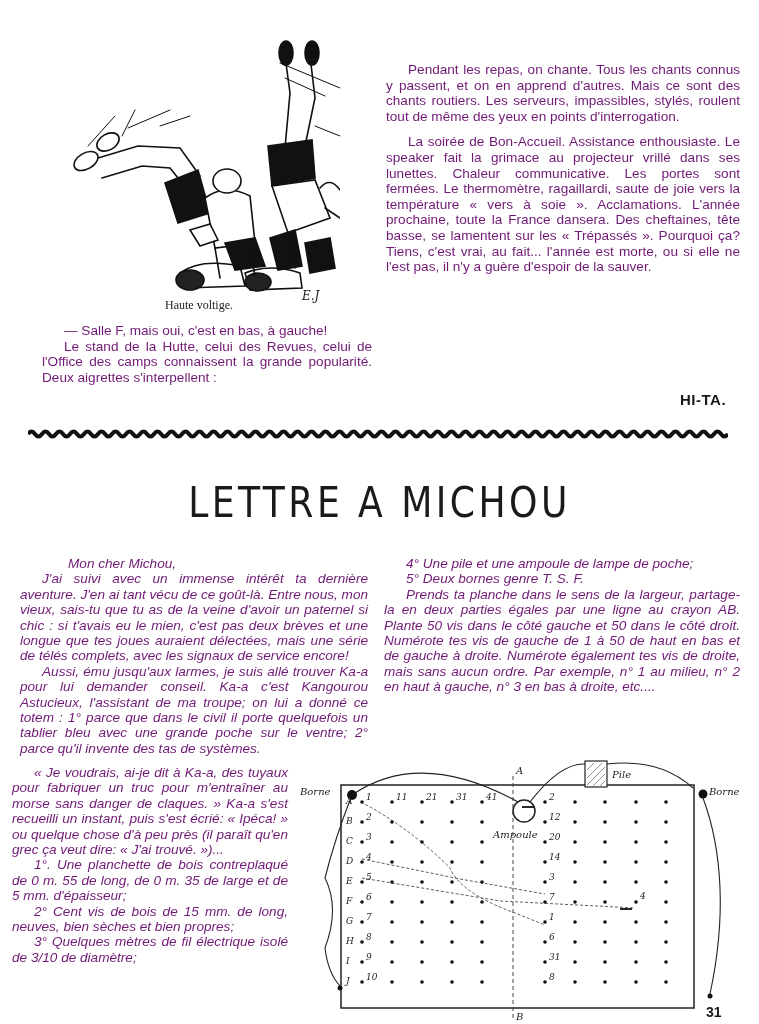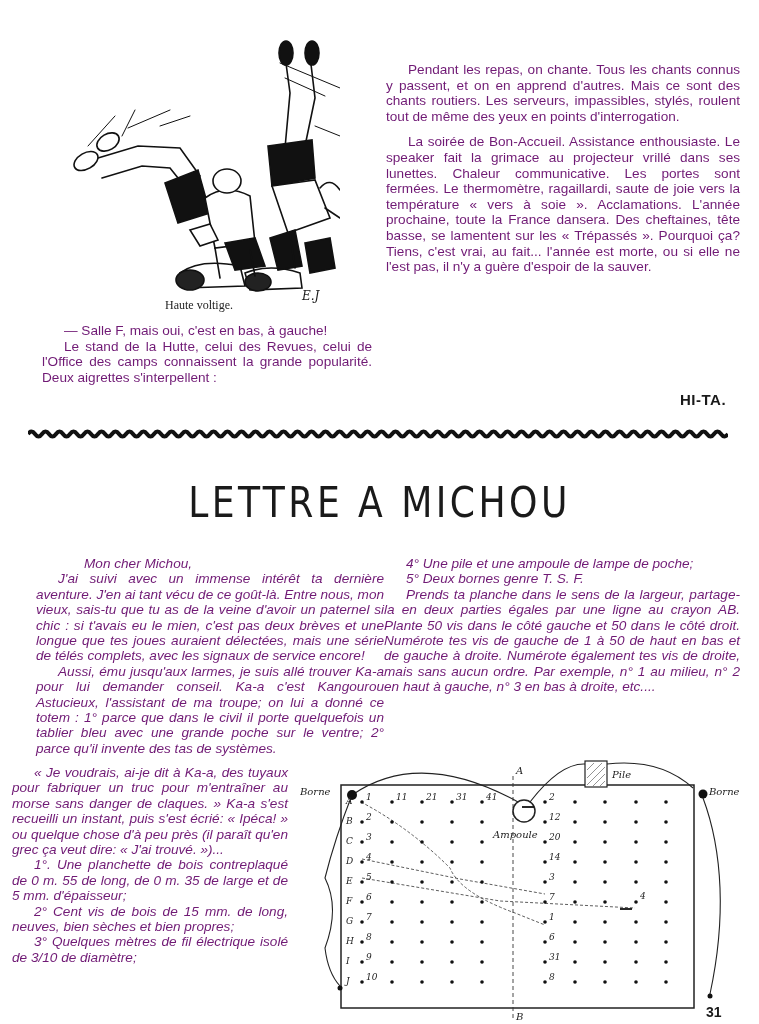--- a/index.html
+++ b/index.html
@@ -78,21 +78,21 @@
 <div class="abs sig" style="left:680px; top:391px;">HI-TA.</div>
 
 <div class="abs" style="left:28px; top:426px; width:700px; height:14px;">
   <svg width="700" height="14" viewBox="0 0 700 14">
     <path id="wave" d="M0 7 Q3.5 2 7 7 Q10.5 12 14 7 Q17.5 2 21 7 Q24.5 12 28 7 Q31.5 2 35 7 Q38.5 12 42 7 Q45.5 2 49 7 Q52.5 12 56 7 Q59.5 2 63 7 Q66.5 12 70 7 Q73.5 2 77 7 Q80.5 12 84 7 Q87.5 2 91 7 Q94.5 12 98 7 Q101.5 2 105 7 Q108.5 12 112 7 Q115.5 2 119 7 Q122.5 12 126 7 Q129.5 2 133 7 Q136.5 12 140 7 Q143.5 2 147 7 Q150.5 12 154 7 Q157.5 2 161 7 Q164.5 12 168 7 Q171.5 2 175 7 Q178.5 12 182 7 Q185.5 2 189 7 Q192.5 12 196 7 Q199.5 2 203 7 Q206.5 12 210 7 Q213.5 2 217 7 Q220.5 12 224 7 Q227.5 2 231 7 Q234.5 12 238 7 Q241.5 2 245 7 Q248.5 12 252 7 Q255.5 2 259 7 Q262.5 12 266 7 Q269.5 2 273 7 Q276.5 12 280 7 Q283.5 2 287 7 Q290.5 12 294 7 Q297.5 2 301 7 Q304.5 12 308 7 Q311.5 2 315 7 Q318.5 12 322 7 Q325.5 2 329 7 Q332.5 12 336 7 Q339.5 2 343 7 Q346.5 12 350 7 Q353.5 2 357 7 Q360.5 12 364 7 Q367.5 2 371 7 Q374.5 12 378 7 Q381.5 2 385 7 Q388.5 12 392 7 Q395.5 2 399 7 Q402.5 12 406 7 Q409.5 2 413 7 Q416.5 12 420 7 Q423.5 2 427 7 Q430.5 12 434 7 Q437.5 2 441 7 Q444.5 12 448 7 Q451.5 2 455 7 Q458.5 12 462 7 Q465.5 2 469 7 Q472.5 12 476 7 Q479.5 2 483 7 Q486.5 12 490 7 Q493.5 2 497 7 Q500.5 12 504 7 Q507.5 2 511 7 Q514.5 12 518 7 Q521.5 2 525 7 Q528.5 12 532 7 Q535.5 2 539 7 Q542.5 12 546 7 Q549.5 2 553 7 Q556.5 12 560 7 Q563.5 2 567 7 Q570.5 12 574 7 Q577.5 2 581 7 Q584.5 12 588 7 Q591.5 2 595 7 Q598.5 12 602 7 Q605.5 2 609 7 Q612.5 12 616 7 Q619.5 2 623 7 Q626.5 12 630 7 Q633.5 2 637 7 Q640.5 12 644 7 Q647.5 2 651 7 Q654.5 12 658 7 Q661.5 2 665 7 Q668.5 12 672 7 Q675.5 2 679 7 Q682.5 12 686 7 Q689.5 2 693 7 Q696.5 12 700 7" fill="none" stroke="#111" stroke-width="4"></path>
   </svg>
 </div>
 
 <div class="abs title" style="left:0; width:759px; top:478px; text-align:center;">LETTRE A MICHOU</div>
 
-<div class="abs txt it" style="left:36px; top:556px; width:348px; line-height:15.4px;">
+<div class="abs txt it" style="left:20px; top:556px; width:348px; line-height:15.4px;">
   <p style="text-indent:48px;">Mon cher Michou,</p>
   <p class="ind">J'ai suivi avec un immense intérêt ta dernière aventure. J'en ai tant vécu de ce goût-là. Entre nous, mon vieux, sais-tu que tu as de la veine d'avoir un paternel si chic : si t'avais eu le mien, c'est pas deux brèves et une longue que tes joues auraient délectées, mais une série de télés complets, avec les signaux de service encore!</p>
   <p class="ind">Aussi, ému jusqu'aux larmes, je suis allé trouver Ka-a pour lui demander conseil. Ka-a c'est Kangourou Astucieux, l'assistant de ma troupe; on lui a donné ce totem : 1° parce que dans le civil il porte quelquefois un tablier bleu avec une grande poche sur le ventre; 2° parce qu'il invente des tas de systèmes.</p>
 </div>
 <div class="abs txt it" style="left:12px; top:765px; width:276px; line-height:15.4px;">
   <p class="ind">« Je voudrais, ai-je dit à Ka-a, des tuyaux pour fabriquer un truc pour m'entraîner au morse sans danger de claques. » Ka-a s'est recueilli un instant, puis s'est écrié: « Ipéca! » ou quelque chose d'à peu près (il paraît qu'en grec ça veut dire: « J'ai trouvé. »)...</p>
   <p class="ind">1°. Une planchette de bois contreplaqué de 0 m. 55 de long, de 0 m. 35 de large et de 5 mm. d'épaisseur;</p>
   <p class="ind">2° Cent vis de bois de 15 mm. de long, neuves, bien sèches et bien propres;</p>
   <p class="ind">3° Quelques mètres de fil électrique isolé de 3/10 de diamètre;</p>
 </div>

